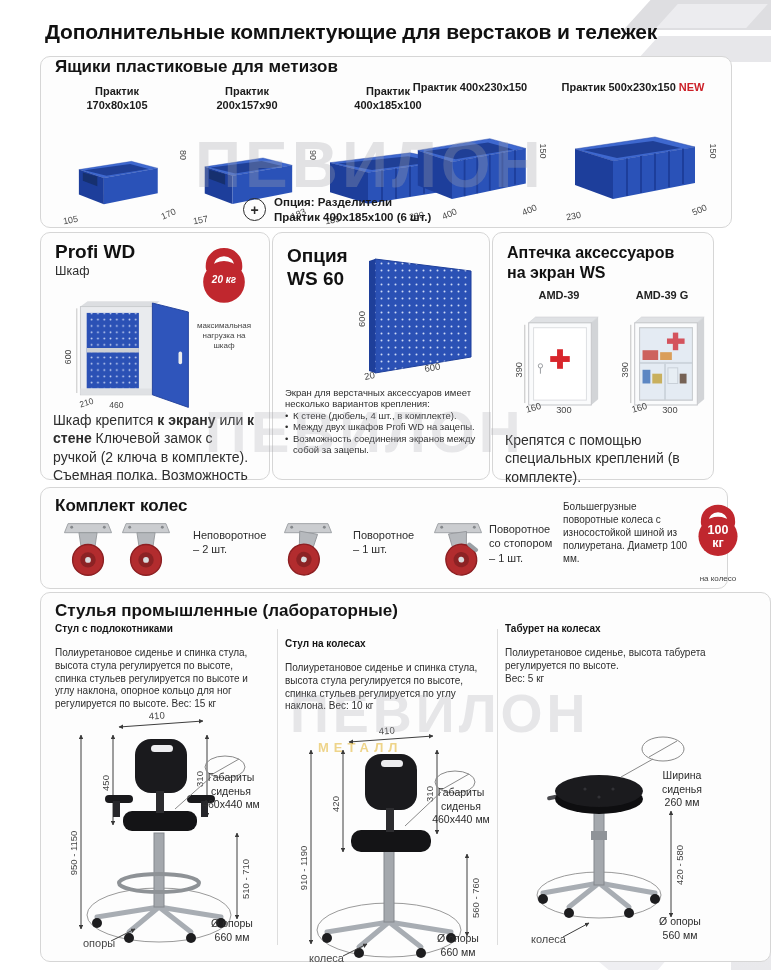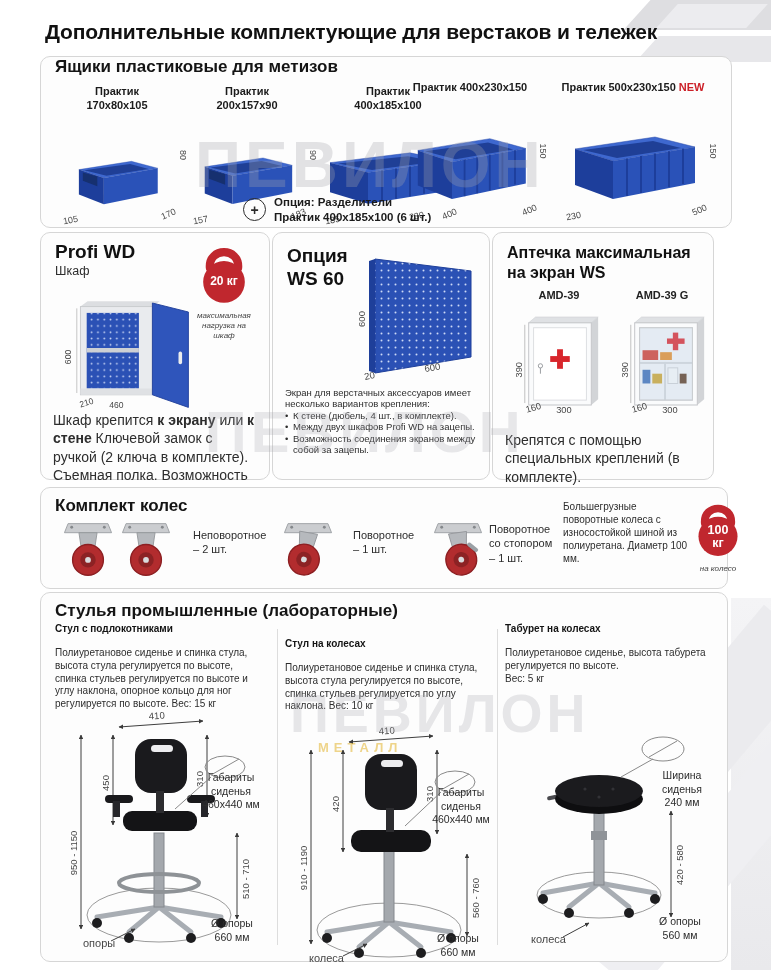--- a/index.html
+++ b/index.html
@@ -29,21 +29,21 @@
   .bin-l .slot{display:none;}
   .option-row{position:absolute;left:202px;top:138px;display:flex;align-items:center;}
   .plus-circle{width:21px;height:21px;border:1.6px solid #2c2c2c;border-radius:50%;
                display:flex;align-items:center;justify-content:center;font-size:14px;
                font-weight:bold;color:#2c2c2c;flex:0 0 auto;}
   .option-text{margin-left:8px;font-size:11.5px;font-weight:bold;line-height:1.3;color:#1b1b1b;}
   
   .kb{position:absolute;text-align:center;}
   .kb-weight{position:absolute;left:0;width:100%;color:#fff;font-weight:bold;text-align:center;
              line-height:1.0;}
-  .kb-caption{font-size:8px;color:#444;line-height:1.25;margin-top:2px;font-style:italic;}
+  .kb-caption{font-size:8px;color:#444;line-height:1.25;margin-top:12px;}
   
   .body-txt{position:absolute;font-size:14px;line-height:1.32;color:#2d2d2d;}
   .bullet{position:relative;padding-left:8px;}
   .bullet::before{content:"•";position:absolute;left:0;}
   .sdim{font-size:9.5px;fill:#474747;font-family:"Liberation Sans",sans-serif;}
   .dimline{stroke:#3f3f3f;stroke-width:1;fill:none;}
   .thinline{stroke:#aaa;stroke-width:.75;fill:none;}
   
   .col-divider{position:absolute;top:36px;height:316px;width:1px;background:#ddd;}
   .chair-col{position:absolute;top:30px;height:330px;}
@@ -209,21 +209,21 @@
 
   <div class="box" style="left:40px;top:232px;width:228px;height:246px;">
     <div style="position:absolute;left:14px;top:8px;font-size:19px;font-weight:bold;color:#111;">Profi WD</div>
     <div style="position:absolute;left:14px;top:31px;font-size:12.5px;color:#2d2d2d;">Шкаф</div>
 
     <div class="kb" style="left:152px;top:8px;width:62px;">
       <svg width="62" height="64" viewBox="0 0 72 86">
         <path d="M17,36 C15,8 57,8 55,36" fill="none" stroke="#c0272e" stroke-width="11" stroke-linecap="round"></path>
         <circle cx="36" cy="55" r="28" fill="#c0272e"></circle>
       </svg>
-      <span class="kb-weight" style="top:34px;font-size:12px;">20 кг</span>
+      <span class="kb-weight" style="top:34px;font-size:10px;font-style:italic;">20 кг</span>
       <div class="kb-caption pre">максимальная
 нагрузка на
 шкаф</div>
     </div>
 
     <svg style="position:absolute;left:12px;top:52px;" width="152" height="126" viewBox="0 0 160 140">
       <line class="thinline" x1="22" y1="26" x2="22" y2="120"></line>
       <polygon points="26,24 106,24 114,18 34,18" fill="#dcdee1"></polygon>
       <rect x="26" y="24" width="80" height="98" fill="#e9ebee" stroke="#c6c8cb"></rect>
       <rect x="33" y="31" width="58" height="84" fill="#2b51b5"></rect>
@@ -257,21 +257,21 @@
     <div class="body-txt" style="left:12px;top:154px;width:196px;font-size:9.5px;line-height:1.2;">
       <div>Экран для верстачных аксессуаров имеет несколько вариантов крепления:</div>
       <div class="bullet">К стене (дюбель, 4 шт., в комплекте).</div>
       <div class="bullet">Между двух шкафов Profi WD на зацепы.</div>
       <div class="bullet">Возможность соединения экранов между собой за зацепы.</div>
     </div>
   </div>
 
   <div class="box" style="left:492px;top:232px;width:220px;height:246px;">
     <div style="position:absolute;left:14px;top:10px;font-size:16px;font-weight:bold;color:#111;line-height:1.25;">
-      <span>Аптечка максимальная</span><br><span>на экран WS</span>
+      <span>Аптечка аксессуаров</span><br><span>на экран WS</span>
     </div>
     <div style="position:absolute;left:20px;top:56px;width:92px;text-align:center;font-size:11px;font-weight:bold;">AMD-39</div>
     <div style="position:absolute;left:126px;top:56px;width:86px;text-align:center;font-size:11px;font-weight:bold;">AMD-39 G</div>
 
     <svg style="position:absolute;left:22px;top:72px;" width="90" height="110" viewBox="0 0 92 112">
       <line class="thinline" x1="10" y1="20" x2="10" y2="100"></line>
       <polygon points="14,18 78,18 85,12 21,12" fill="#dfe1e4" stroke="#c8cacd" stroke-width=".5"></polygon>
       <polygon points="78,18 85,12 85,96 78,102" fill="#d2d4d7"></polygon>
       <rect x="14" y="18" width="64" height="84" fill="#fafbfc" stroke="#c3c5c8"></rect>
       <rect x="19" y="23" width="54" height="74" fill="#ffffff" stroke="#dcdee1"></rect>
@@ -369,21 +369,21 @@
       <svg width="56" height="60" viewBox="0 0 72 86">
         <path d="M17,36 C15,8 57,8 55,36" fill="none" stroke="#c0272e" stroke-width="11" stroke-linecap="round"></path>
         <circle cx="36" cy="55" r="28" fill="#c0272e"></circle>
       </svg>
       <span class="kb-weight pre" style="top:26px;font-size:12.5px;">100
 кг</span>
       <div class="kb-caption">на колесо</div>
     </div>
   </div>
 
-  <div class="box" style="left:40px;top:592px;width:686px;height:368px;">
+  <div class="box" style="left:40px;top:592px;width:686px;height:368px;padding-left:43px;">
     <div class="sec-h" style="left:14px;top:8px;">Стулья промышленные (лабораторные)</div>
     <div class="col-divider" style="left:236px;"></div>
     <div class="col-divider" style="left:456px;"></div>
 
     <div class="chair-col" style="left:12px;width:214px;">
       <div class="col-title">Стул с подлокотниками</div>
       <div class="col-desc">Полиуретановое сиденье и спинка стула, высота стула регулируется по высоте, спинка стульев регулируется по высоте и углу наклона, опорное кольцо для ног регулируется по высоте. Вес: 15 кг</div>
       <div class="chair-wrap">
         <svg class="chair-svg" viewBox="0 0 212 244">
           <line class="dimline" x1="66" y1="16" x2="150" y2="10" marker-start="url(#arrw)" marker-end="url(#arrw)"></line>
@@ -512,21 +512,21 @@
           <line class="dimline" x1="168" y1="100" x2="168" y2="206" marker-start="url(#arrw)" marker-end="url(#arrw)"></line>
           <text class="sdim" transform="translate(180,154) rotate(-90)" text-anchor="middle">420 - 580</text>
           <ellipse cx="160" cy="38" rx="21" ry="12" fill="none" stroke="#8a8a8a"></ellipse>
           <line x1="174" y1="30" x2="146" y2="46" stroke="#8a8a8a"></line>
           <line x1="150" y1="48" x2="118" y2="66" stroke="#8a8a8a"></line>
           <text class="sdim" x="28" y="232" style="font-size:11px">колеса</text>
           <line class="dimline" x1="60" y1="226" x2="86" y2="212" marker-end="url(#arrw)"></line>
         </svg>
         <div class="note pre" style="left:146px;top:58px;width:66px;">Ширина
 сиденья
-240 мм</div>
+260 мм</div>
         <div class="note pre" style="left:142px;top:204px;width:70px;">Ø  опоры
 560 мм</div>
       </div>
     </div>
   </div>
 
   <div class="wm" style="left:195px;top:128px;font-size:64px;">ПЕВИЛОН</div>
   <div class="wm" style="left:205px;top:398px;font-size:58px;color:rgba(165,165,173,.24);">ПЕВИЛОН</div>
   <div class="wm" style="left:290px;top:682px;font-size:54px;color:rgba(165,165,173,.26);">ПЕВИЛОН</div>
   <div class="wm-sub" style="left:318px;top:740px;">МЕТАЛЛ</div>

